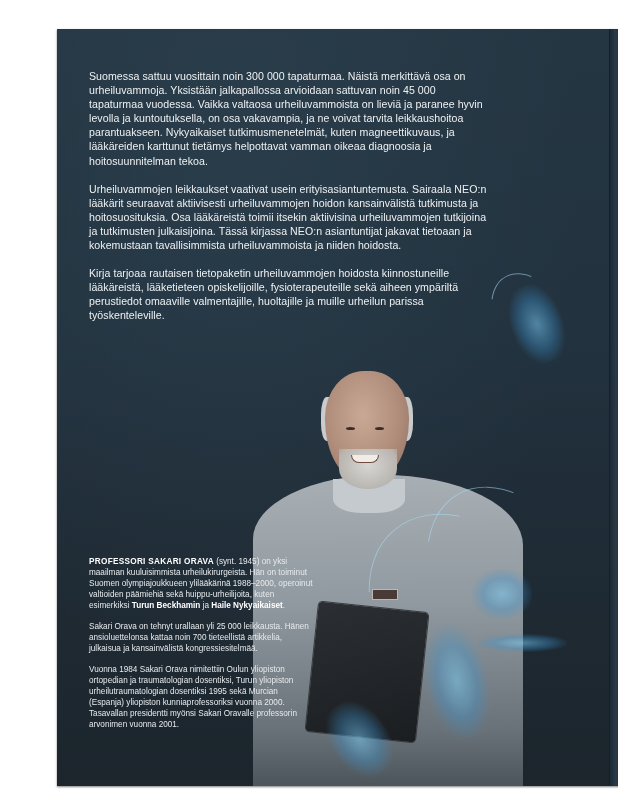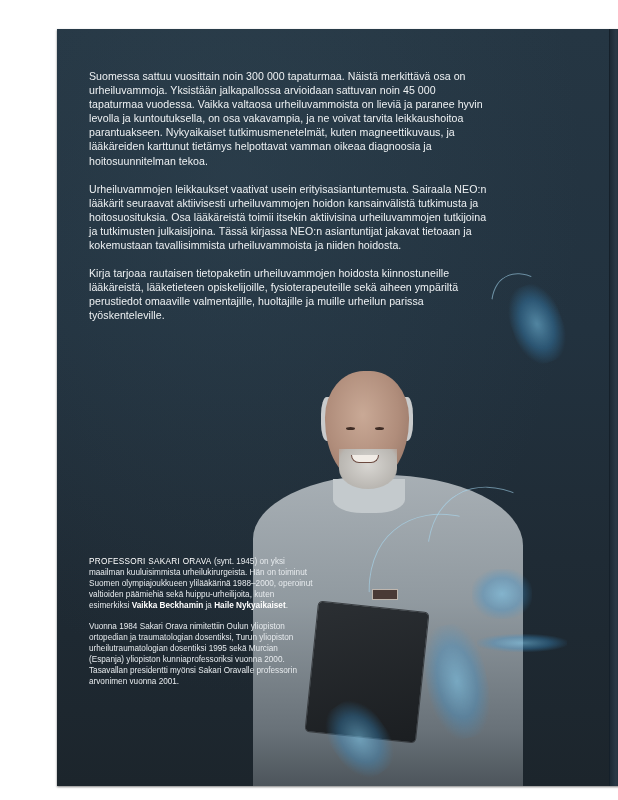--- a/index.html
+++ b/index.html
@@ -49,21 +49,21 @@
     .bio {
       position: absolute;
       left: 32px; top: 528px;
       width: 225px;
       color: #e6eaed;
       font-size: 8.2px;
       line-height: 10.9px;
     }
     .bio p { margin: 0 0 10.5px 0; }
     .bio b { font-weight: bold; color: #ffffff; }
-    .bio .name { font-weight: normal; letter-spacing: 0.3px; color: #ffffff; }
+    .bio .name { font-weight: bold; letter-spacing: 0.3px; color: #ffffff; }
 
     
     .portrait {
       position: absolute;
       left: 190px; top: 338px;
       width: 300px; height: 420px;
     }
     .head {
       position: absolute;
       left: 78px; top: 4px;
@@ -156,17 +156,18 @@
   <div class="xray-line" style="left:330px; top:470px; width:180px; height:260px; transform:rotate(-40deg);"></div>
   <div class="xray-line" style="left:380px; top:450px; width:150px; height:220px; transform:rotate(-30deg);"></div>
 
   <div class="text-block">
     <p>Suomessa sattuu vuosittain noin 300 000 tapaturmaa. Näistä merkittävä osa on urheiluvammoja. Yksistään jalkapallossa arvioidaan sattuvan noin 45 000 tapaturmaa vuodessa. Vaikka valtaosa urheiluvammoista on lieviä ja paranee hyvin levolla ja kuntoutuksella, on osa vakavampia, ja ne voivat tarvita leikkaushoitoa parantuakseen. Nykyaikaiset tutkimusmenetelmät, kuten magneettikuvaus, ja lääkäreiden karttunut tietämys helpottavat vamman oikeaa diagnoosia ja hoitosuunnitelman tekoa.</p>
     <p>Urheiluvammojen leikkaukset vaativat usein erityisasiantuntemusta. Sairaala NEO:n lääkärit seuraavat aktiivisesti urheiluvammojen hoidon kansainvälistä tutkimusta ja hoitosuosituksia. Osa lääkäreistä toimii itsekin aktiivisina urheiluvammojen tutkijoina ja tutkimusten julkaisijoina. Tässä kirjassa NEO:n asiantuntijat jakavat tietoaan ja kokemustaan tavallisimmista urheiluvammoista ja niiden hoidosta.</p>
     <p>Kirja tarjoaa rautaisen tietopaketin urheiluvammojen hoidosta kiinnos­tuneille lääkäreistä, lääketieteen opiskelijoille, fysioterapeuteille sekä aiheen ympäriltä perustiedot omaaville valmentajille, huoltajille ja muille urheilun parissa työskenteleville.</p>
   </div>
 
   <div class="bio">
-    <p><span class="name">PROFESSORI SAKARI ORAVA</span><span> (synt. 1945) on yksi maailman kuuluisimmista urheilukirurgeista. Hän on toiminut Suomen olympiajoukkueen ylilääkärinä 1988–2000, operoinut valtioiden päämiehiä sekä huippu-urheilijoita, kuten esimerkiksi </span><b>Vaikka Beckhamin</b><span> ja </span><b>Haile Nykyaikaiset</b><span>.</span></p>
+    <p><span class="name">PROFESSORI SAKARI ORAVA</span><span> (synt. 1945) on yksi maailman kuuluisimmista urheilukirurgeista. Hän on toiminut Suomen olympiajoukkueen ylilääkärinä 1988–2000, operoinut valtioiden päämiehiä sekä huippu-urheilijoita, kuten esimerkiksi </span><b>Turun Beckhamin</b><span> ja </span><b>Haile Nykyaikaiset</b><span>.</span></p>
+    <p>Sakari Orava on tehnyt urallaan yli 25 000 leikkausta. Hänen ansioluettelonsa kattaa noin 700 tieteellistä artikkelia, julkaisua ja kansainvälistä kongressiesitelmää.</p>
     <p>Vuonna 1984 Sakari Orava nimitettiin Oulun yliopiston ortopedian ja traumatologian dosentiksi, Turun yliopiston urheilutraumatologian dosentiksi 1995 sekä Murcian (Espanja) yliopiston kunniaprofessoriksi vuonna 2000. Tasavallan presidentti myönsi Sakari Oravalle professorin arvonimen vuonna 2001.</p>
   </div>
 
 </div>
 
 </body></html>

